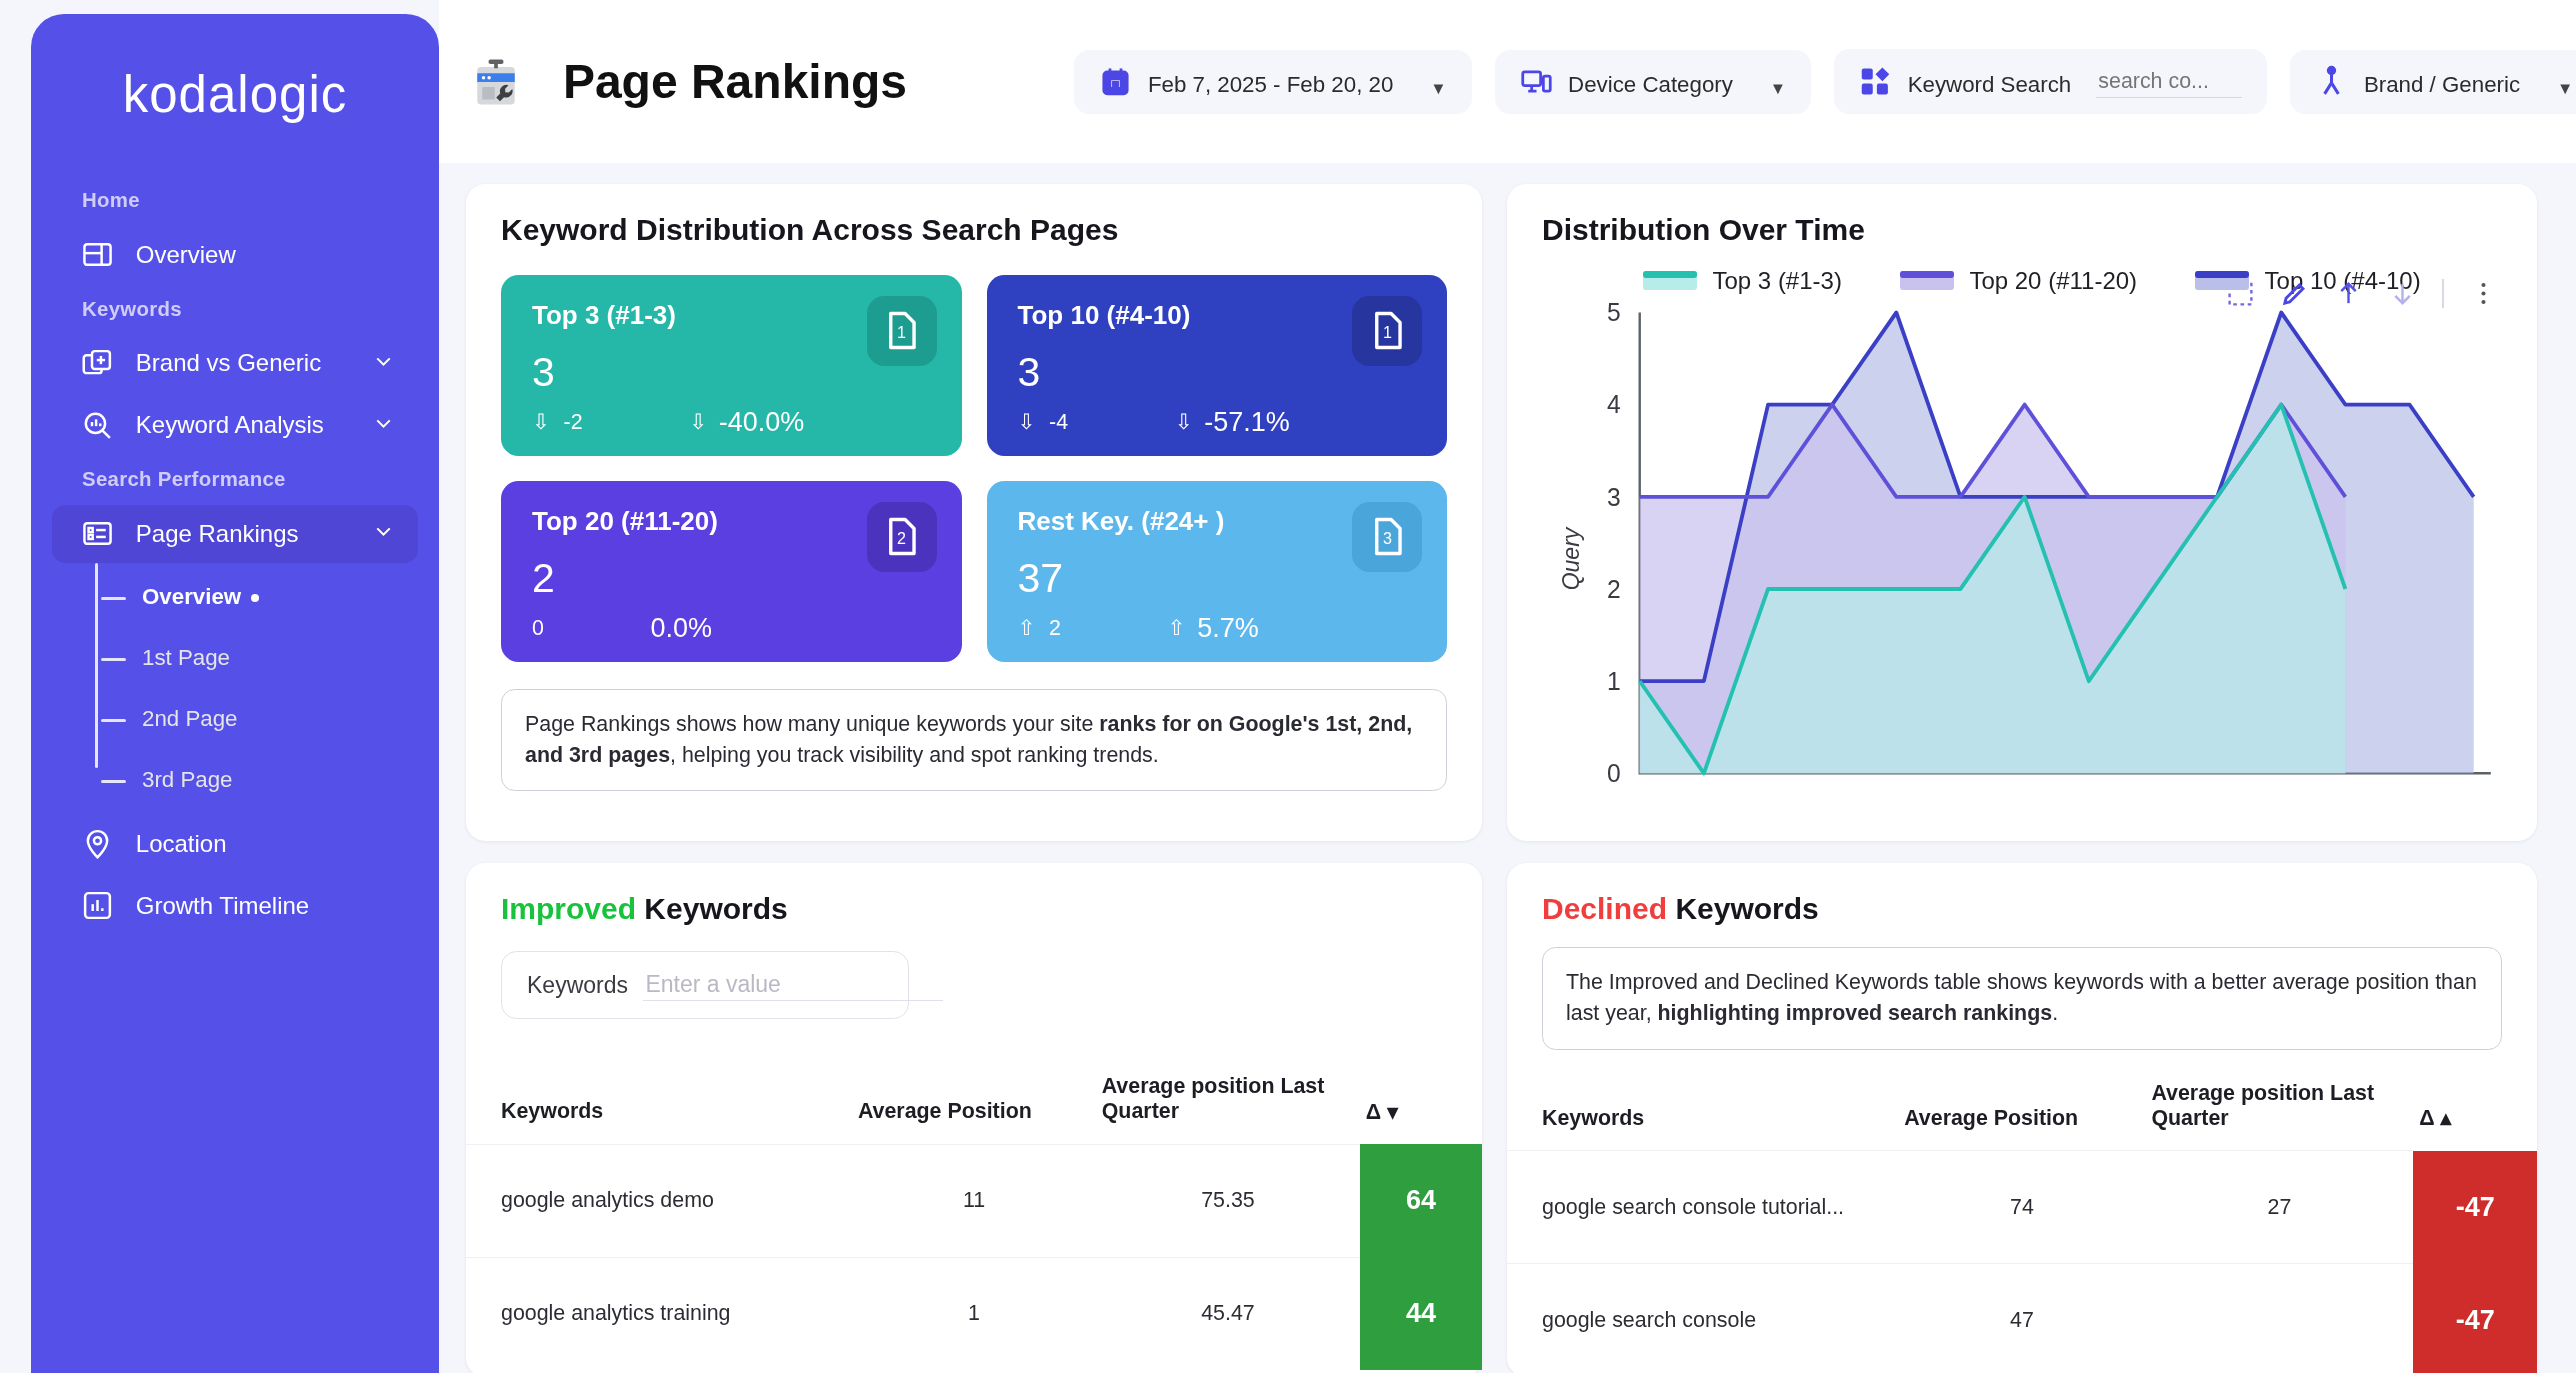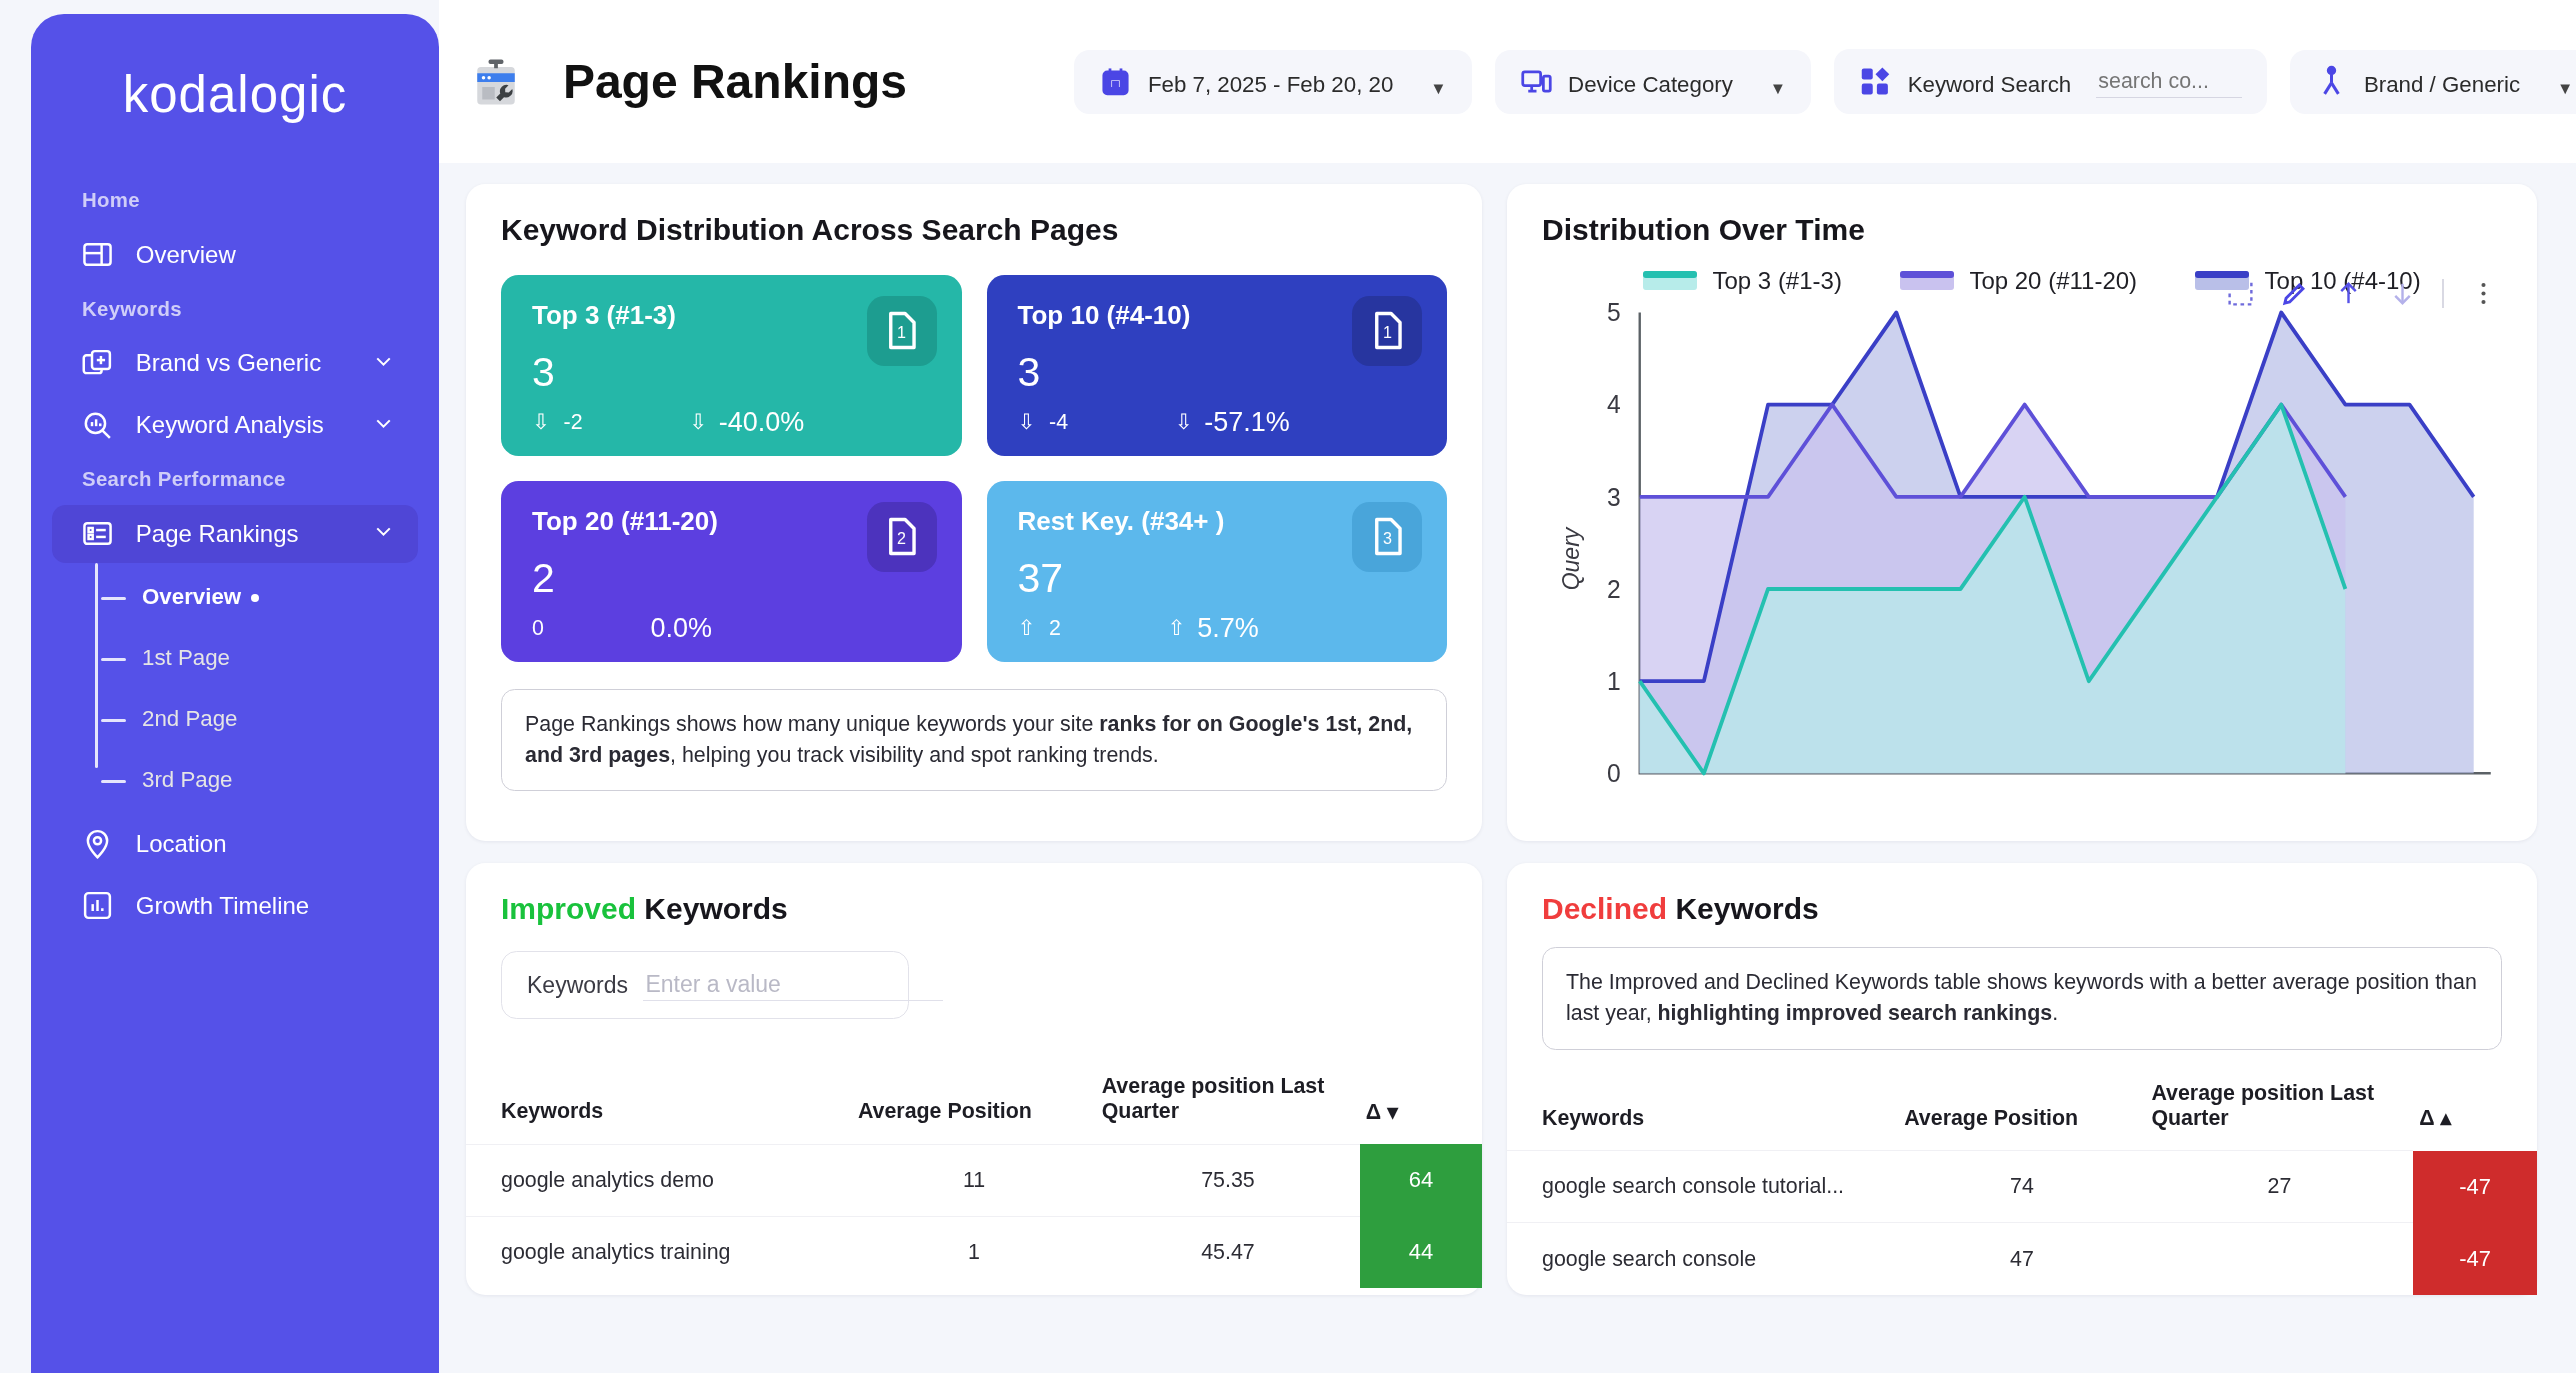--- a/index.html
+++ b/index.html
@@ -143,21 +143,21 @@
     font-size: 21.4px; font-weight: 700; color: #1d1d24; padding: 9.7px 5.8px 19.4px 5.8px;
     text-align: left; vertical-align: bottom;
   }
   .tbl th.left { text-align: left; padding-left: 35px; }
   .tbl td {
     font-size: 21.4px; color: #2c2c34; padding: 21.4px 5.8px; text-align: center;
     border-top: 1px solid #f0f0f4;
   }
   .tbl td.left { text-align: left; padding-left: 35px; white-space: nowrap; overflow: hidden; text-overflow: ellipsis;}
   .delta-cell { padding: 0 !important; border: none !important; }
-  .delta-box { color: #fff; font-size: 22px; padding: 23px 0; text-align: center; }
+  .delta-box { color: #fff; font-size: 27px; padding: 41px 0; text-align: center; font-weight: bold; }
   .d-green { background: #2e9e3e; }
   .d-red { background: #cf2c2c; }
 </style>
 </head>
 <body>
 
 <div class="app">
 
   <aside class="sidebar">
     <div class="brand">kodalogic</div>
@@ -395,21 +395,21 @@
               </div>
               <div class="k-badge" style="background:#4c33bd">
                 <svg class="doc-ico" viewBox="0 0 24 24" fill="none" stroke="#fff" stroke-width="1.9">
                     <path d="M6 2.5h8l5 5v14H6z" stroke-linejoin="round"></path>
                     <text x="12" y="16" font-size="9" fill="#fff" stroke="none" text-anchor="middle" font-family="Liberation Sans">2</text>
                   </svg>
               </div>
             </div>
 
             <div class="kpi" style="background:#5cb8ec">
-              <div class="k-label">Rest Key. (#34+ )</div>
+              <div class="k-label">Rest Key. (#24+ )</div>
               <div class="k-value">37</div>
               <div class="k-foot">
                 <span class="arrow">⇧</span>
                 <span>2</span>
                 <span class="k-pct">
                     <span class="arrow">⇧</span>
                     <span>5.7%</span>
                   </span>
               </div>
               <div class="k-badge" style="background:#49a5da">

